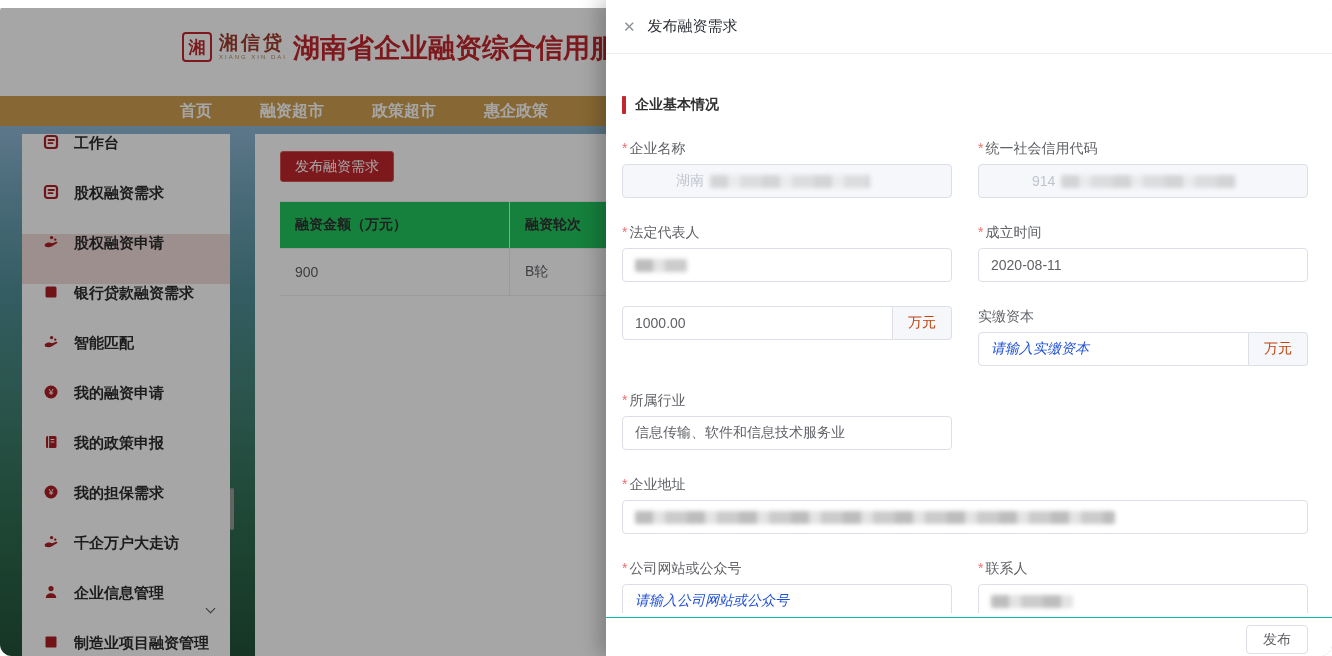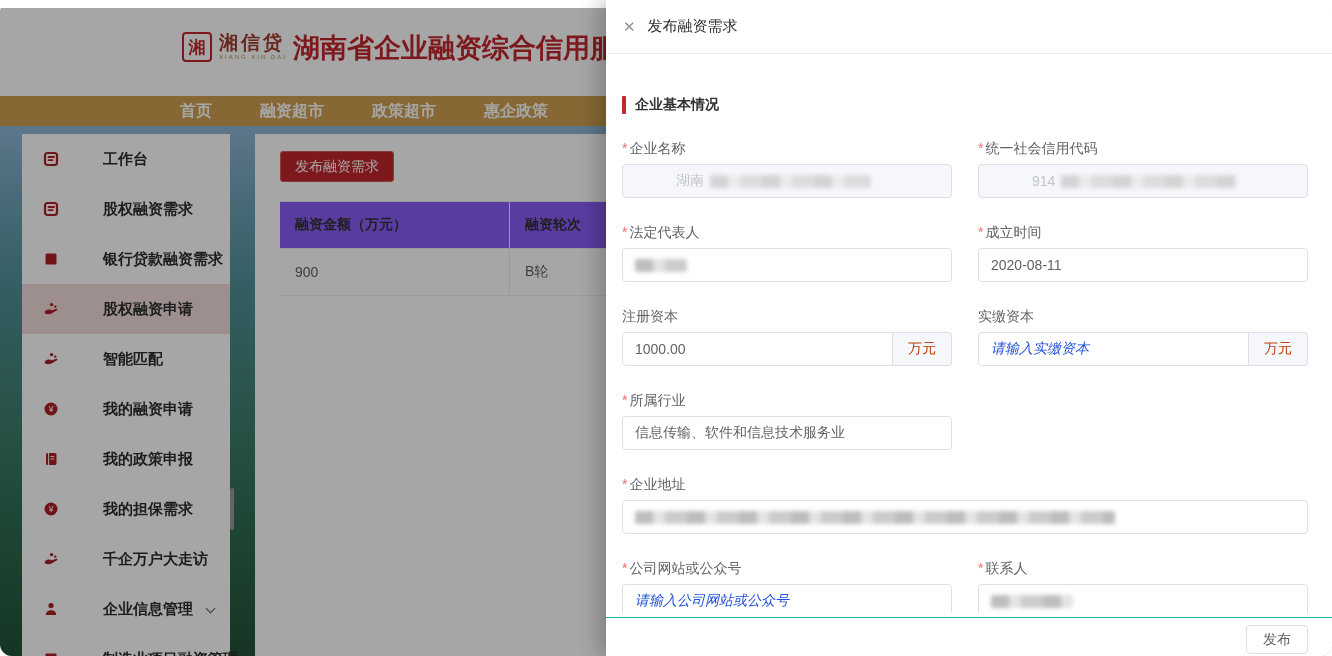--- a/index.html
+++ b/index.html
@@ -18,38 +18,38 @@
               font-weight:800;color:var(--red);white-space:nowrap;}
   .topnav{position:absolute;top:96px;left:0;right:0;height:30px;background:var(--gold);
           display:flex;align-items:center;gap:48px;padding-left:180px;}
   .nav-item{color:#fff;font-size:16px;font-weight:600;line-height:30px;white-space:nowrap;cursor:pointer;}
 
   .page-body{position:absolute;top:126px;left:0;right:0;bottom:0;}
   .bg-photo{position:absolute;inset:0;
     background:linear-gradient(180deg,#8fb7d4 0%,#6fa3b8 14%,#4f8f96 32%,#3f7f6f 55%,#2e6b50 76%,#235239 100%);}
 
   .sidebar{position:absolute;top:8px;left:22px;bottom:0;width:208px;background:#fff;}
-  .side-item{position:relative;height:50px;display:flex;align-items:center;padding-left:21px;cursor:pointer;gap:29px;}
+  .side-item{position:relative;height:50px;display:flex;align-items:flex-start;padding-left:21px;cursor:pointer;}
   .side-item.active{background:var(--activebg);}
   .side-icon{width:16px;height:16px;color:#ad2024;flex:0 0 16px;}
   .side-icon svg{width:16px;height:16px;display:block;}
   .side-label{margin-left:15px;font-size:15px;font-weight:700;color:#2d2d2d;white-space:nowrap;}
   .chevron{position:absolute;right:16px;top:21px;width:7px;height:7px;border-right:1.6px solid #555;
            border-bottom:1.6px solid #555;transform:rotate(45deg);}
   .side-scrollbar{position:absolute;left:230px;top:362px;width:4px;height:42px;border-radius:2px;background:#9a9a9a;}
 
   .content{position:absolute;top:8px;left:255px;right:0;bottom:0;background:#fff;}
   .publish-btn{display:inline-block;margin:17px 0 0 25px;height:31px;padding:0 14px;background:var(--red);
                color:#fff;font-size:14px;border:1px solid #d65a5a;border-radius:3px;cursor:pointer;}
   .table{margin:19px 0 0 25px;width:900px;border-top:1px solid #ebeef5;font-size:14px;}
   .trow{display:flex;height:47px;border-bottom:1px solid #ebeef5;}
   .tcell{display:flex;align-items:center;padding-left:15px;border-right:1px solid #ebeef5;}
   .tcell:last-child{border-right:none;}
   .c0{width:230px;} .c1{width:670px;}
-  .thead .tcell{font-weight:700;color:#303133;background:#8b5cf6;}
+  .thead .tcell{font-weight:700;color:#303133;background:#22c55e;}
   .tbody .tcell{color:#606266;}
 
   .dim-overlay{position:absolute;left:0;top:8px;width:606px;bottom:0;background:rgba(0,0,0,0.35);cursor:pointer;}
 
   
   .drawer{position:absolute;top:0;left:606px;width:726px;height:656px;background:#fff;
           box-shadow:-8px 0 18px rgba(0,0,0,0.22);}
   .drawer-header{position:absolute;top:0;left:0;right:0;height:54px;border-bottom:1px solid #ececec;
                  display:flex;align-items:center;padding-left:17px;}
   .close{font-size:15px;color:#8f9399;cursor:pointer;line-height:1;}
@@ -119,37 +119,37 @@
           </div>
           <div class="side-item">
             <span class="side-icon">
               <svg viewBox="0 0 16 16">
                 <rect x="2" y="2" width="12" height="12" rx="2.5" fill="none" stroke="currentColor" stroke-width="2.2"></rect>
                 <path d="M5.5 6h5.5M5.5 9.2h4" stroke="currentColor" stroke-width="1.8" stroke-linecap="round"></path>
               </svg>
             </span>
             <span class="side-label">股权融资需求</span>
           </div>
-          <div class="side-item">
-            <span class="side-icon">
-              <svg viewBox="0 0 16 16">
-                <rect x="2.5" y="2.5" width="11" height="11" rx="1.5" fill="currentColor"></rect>
-              </svg>
-            </span>
-            <span class="side-label">银行贷款融资需求</span>
-          </div>
           <div class="side-item active">
             <span class="side-icon">
               <svg viewBox="0 0 16 16">
                 <circle cx="8.6" cy="3.6" r="1.7" fill="currentColor"></circle>
                 <circle cx="12.2" cy="5.6" r="1.2" fill="currentColor"></circle>
                 <path d="M1.8 10.2c2.2-2 5.2-2.1 7.2-.9l4.2-1.6c1-.4 1.8.9.7 1.6l-5.3 3.1c-2.1 1.1-4.7.9-6.8-.2z" fill="currentColor"></path>
               </svg>
             </span>
             <span class="side-label">股权融资申请</span>
+          </div>
+          <div class="side-item">
+            <span class="side-icon">
+              <svg viewBox="0 0 16 16">
+                <rect x="2.5" y="2.5" width="11" height="11" rx="1.5" fill="currentColor"></rect>
+              </svg>
+            </span>
+            <span class="side-label">银行贷款融资需求</span>
           </div>
           <div class="side-item">
             <span class="side-icon">
               <svg viewBox="0 0 16 16">
                 <circle cx="8.6" cy="3.6" r="1.7" fill="currentColor"></circle>
                 <circle cx="12.2" cy="5.6" r="1.2" fill="currentColor"></circle>
                 <path d="M1.8 10.2c2.2-2 5.2-2.1 7.2-.9l4.2-1.6c1-.4 1.8.9.7 1.6l-5.3 3.1c-2.1 1.1-4.7.9-6.8-.2z" fill="currentColor"></path>
               </svg>
             </span>
             <span class="side-label">智能匹配</span>
@@ -261,21 +261,20 @@
             <label class="f-label"><span class="star">*</span>法定代表人</label>
             <div class="input-box">
               <span class="redact" style="width: 52px;"></span>
             </div>
           </div>
           <div class="form-item">
             <label class="f-label"><span class="star">*</span>成立时间</label>
             <div class="input-box">2020-08-11</div>
           </div>
           <div class="form-item">
-            <label class="f-label">注册资本</label>
             <div class="input-group">
               <div class="input-box">1000.00</div>
               <span class="append">万元</span>
             </div>
           </div>
           <div class="form-item">
             <label class="f-label">实缴资本</label>
             <div class="input-group">
               <div class="input-box">
                 <span class="ph">请输入实缴资本</span>

